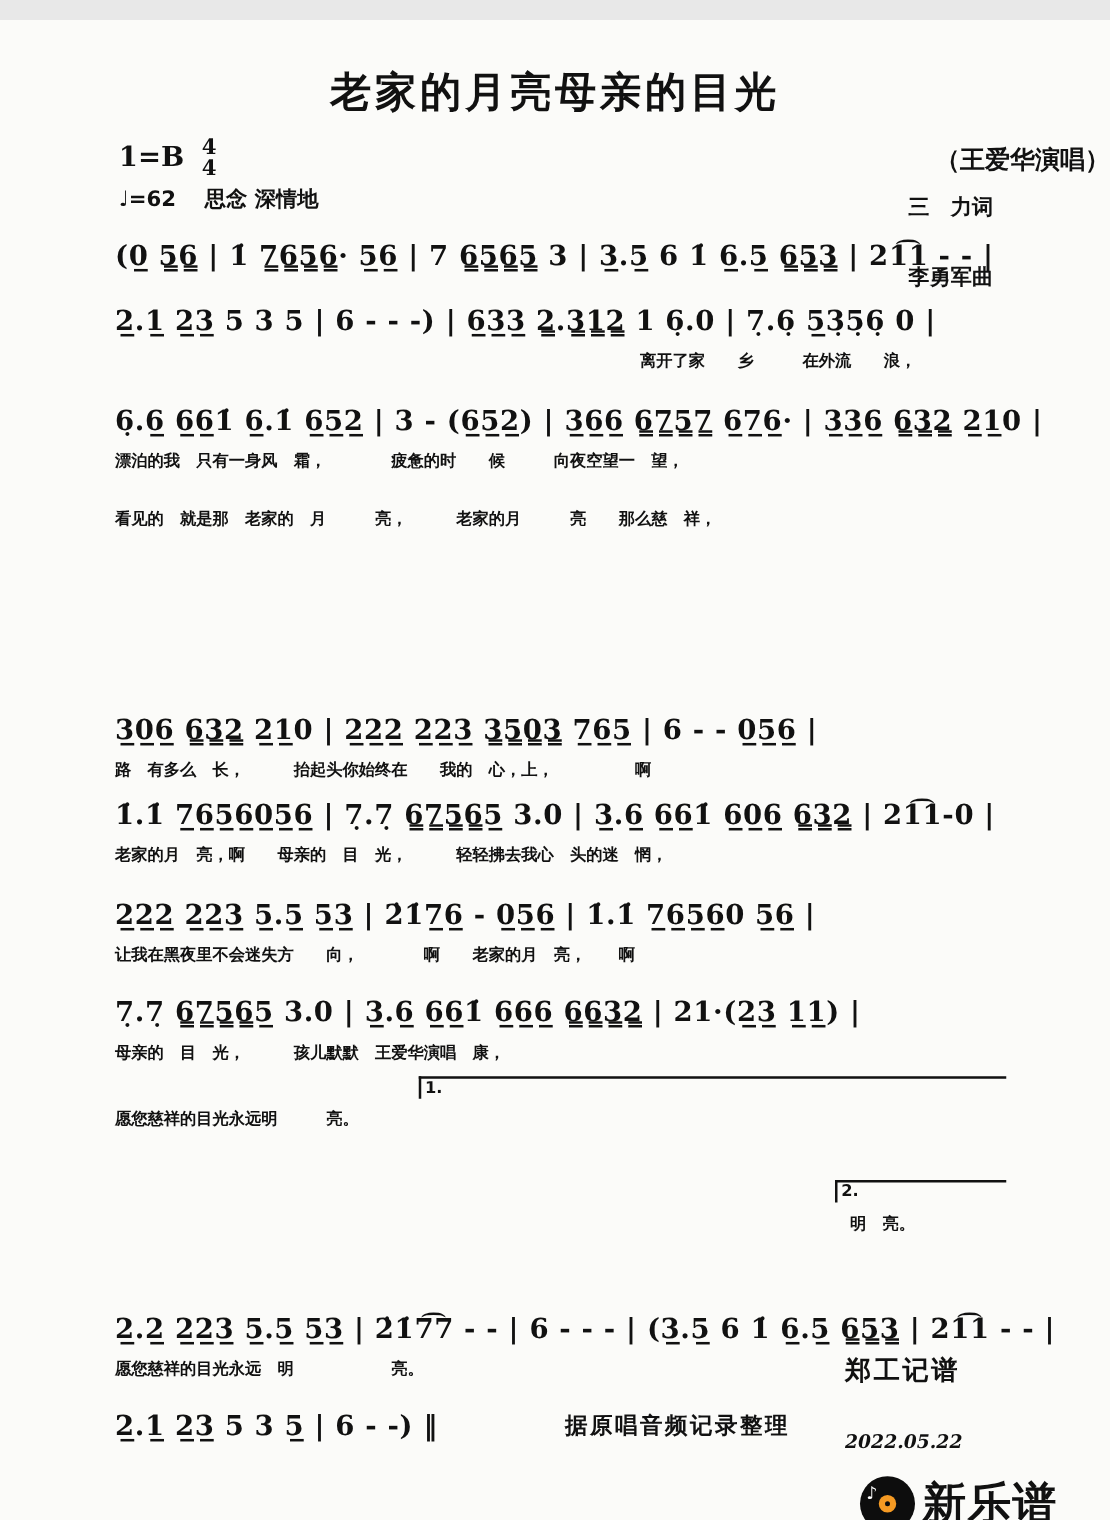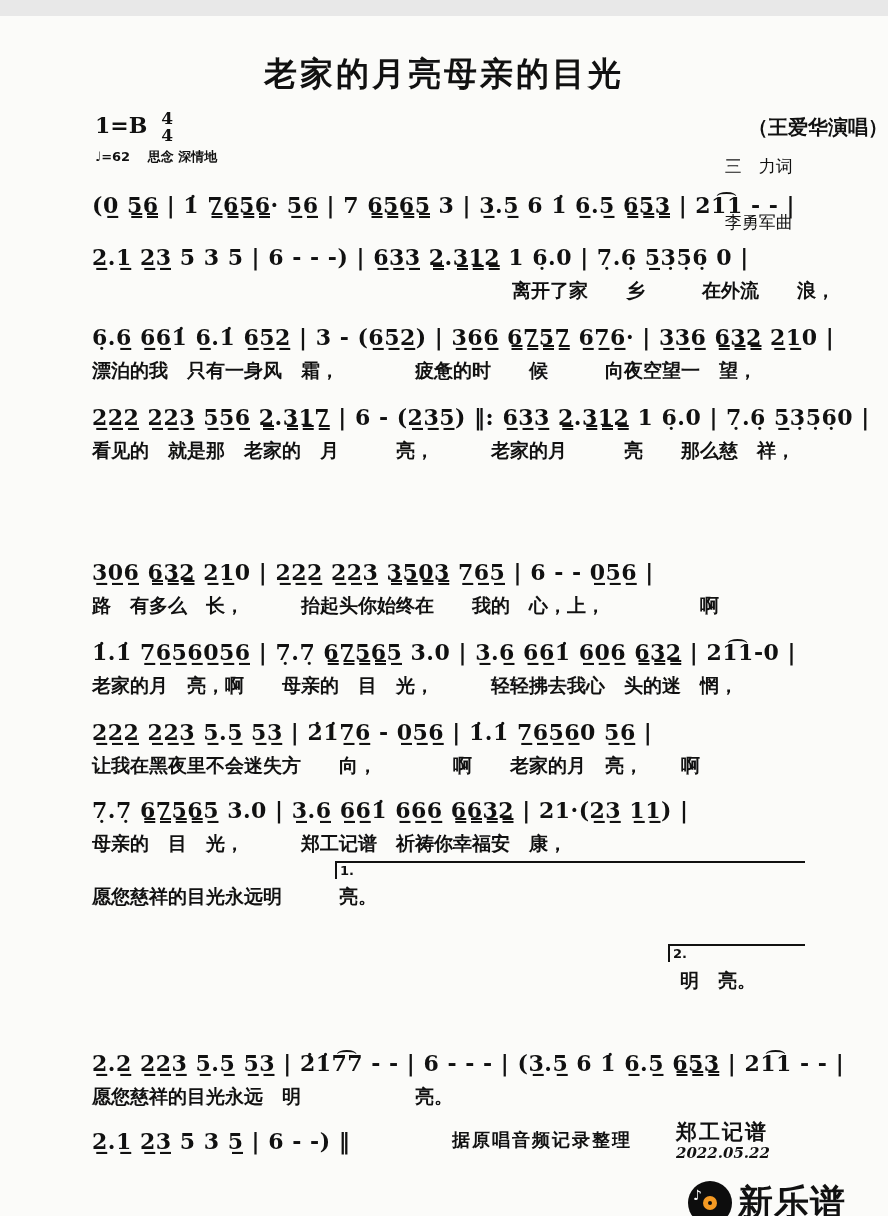--- a/index.html
+++ b/index.html
@@ -5,30 +5,30 @@
   html,body{margin:0;padding:0;background:#e8e8e8;}
   #page{position:relative;width:888px;height:1216px;background:#fbfbf9;color:#111;
         font-family:"DejaVu Sans",sans-serif;overflow:hidden;margin:16px auto;}
   .abs{position:absolute;}
   #title{top:36px;left:0;width:100%;text-align:center;font-size:33px;font-weight:bold;
          letter-spacing:3px;font-family:"DejaVu Serif",serif;}
   #subtitle{top:98px;left:0;width:100%;text-align:right;font-size:20px;font-weight:bold;}
   #keyblock{top:94px;left:95px;font-size:22px;font-weight:bold;font-family:"DejaVu Serif",serif;}
   #timesig{display:inline-block;vertical-align:middle;margin-left:14px;text-align:center;
            font-size:17px;line-height:17px;font-weight:bold;}
-  #tempoline{top:132px;left:95px;font-size:13px;font-weight:bold;}
-  #credits{top:108px;left:703px;font-size:17px;font-weight:normal;line-height:28px;white-space:pre;}
+  #tempoline{top:132px;left:95px;font-size:17px;font-weight:bold;}
+  #credits{top:108px;left:703px;font-size:17px;font-weight:bold;line-height:28px;white-space:pre;}
   .sys{left:92px;width:716px;}
   .not{font-family:"DejaVu Serif",serif;font-weight:bold;font-size:22px;line-height:34px;
        white-space:pre;letter-spacing:0.5px;}
-  .lyr{font-size:19px;font-weight:bold;white-space:pre;line-height:26px;margin-top:3px;}
+  .lyr{font-size:13px;font-weight:bold;white-space:pre;line-height:26px;margin-top:3px;}
   .volta{border-top:2px solid #111;border-left:2px solid #111;height:16px;
          font-size:13px;font-weight:bold;padding:0 0 0 3px;line-height:15px;}
   #footnote{top:1112px;left:452px;font-size:18px;font-weight:bold;letter-spacing:2px;}
-  #transcriber{top:1102px;left:676px;font-size:21px;font-weight:900;letter-spacing:2px;}
+  #transcriber{top:1066px;left:676px;font-size:21px;font-weight:900;letter-spacing:2px;}
   #transdate{top:1128px;left:676px;font-size:15px;font-weight:bold;
              font-family:"DejaVu Serif",serif;font-style:italic;}
   #brand{top:1163px;left:688px;display:flex;align-items:center;gap:6px;}
   .disc{position:relative;width:44px;height:44px;border-radius:50%;background:#0d0d0d;}
   .disc-center{position:absolute;left:15px;top:15px;width:14px;height:14px;border-radius:50%;
                background:#f59a23;}
   .disc-hole{position:absolute;left:5px;top:5px;width:4px;height:4px;border-radius:50%;
              background:#0d0d0d;}
   .disc-note{position:absolute;left:5px;top:6px;color:#fff;font-size:14px;font-weight:bold;}
   #brandname{font-size:35px;font-weight:900;letter-spacing:1px;}
@@ -59,43 +59,42 @@
     <div class="not">2̲.1̲ 2̲3̲ 5 3 5 | 6 - - -) | 6̲3̲3̲ 2̳.3̳1̳2̳ 1 6̣.0 | 7̣.6̣ 5̲3̣5̣6̣ 0 |</div>
     <div class="lyr" style="padding-left:420px">离开了家　　乡　　　在外流　　浪，</div>
   </div>
 
   <div class="abs sys" style="top:304px">
     <div class="not">6̣.6̲ 6̲6̲1̇ 6̲.1̇ 6̲5̲2̲ | 3 - (6̲5̲2̲) | 3̲6̲6̲ 6̳7̳5̳7̳ 6̲7̲6̲· | 3̲3̲6̲ 6̳3̳2̳ 2̲1̲0 |</div>
     <div class="lyr">漂泊的我　只有一身风　霜，　　　　疲惫的时　　候　　　向夜空望一　望，</div>
   </div>
 
   <div class="abs sys" style="top:384px">
-    <div class="not">2̲2̲2̲ 2̲2̲3̲ 5̲5̲6̲ 2̳.3̳1̳7̳ | 6 - (2̲3̲5̲) ‖: 6̲3̲3̲ 2̳.3̳1̳2̳ 1 6̣.0 | 7̣.6̣ 5̲3̣5̣6̣0 |</div>
     <div class="lyr">看见的　就是那　老家的　月　　　亮，　　　老家的月　　　亮　　那么慈　祥，</div>
   </div>
 
 
-  <div class="abs sys" style="top:539px">
+  <div class="abs sys" style="top:551px">
     <div class="not">3̲0̲6̲ 6̳3̳2̳ 2̲1̲0 | 2̲2̲2̲ 2̲2̲3̲ 3̳5̳0̳3̳ 7̲6̲5̲ | 6 - - 0̲5̲6̲ |</div>
     <div class="lyr">路　有多么　长，　　　抬起头你始终在　　我的　心，上，　　　　　啊</div>
   </div>
 
   <div class="abs sys" style="top:619px">
     <div class="not">1̇.1̇ 7̲6̲5̲6̲0̲5̲6̲ | 7̣.7̣ 6̳7̳5̳6̳5̲ 3.0 | 3̲.6̲ 6̲6̲1̇ 6̲0̲6̲ 6̳3̳2̳ | 21͡1-0 |</div>
     <div class="lyr">老家的月　亮，啊　　母亲的　目　光，　　　轻轻拂去我心　头的迷　惘，</div>
   </div>
 
   <div class="abs sys" style="top:699px">
     <div class="not">2̲2̲2̲ 2̲2̲3̲ 5̲.5̲ 5̲3̲ | 2̇1̇7̲6̲ - 0̲5̲6̲ | 1̇.1̇ 7̲6̲5̲6̲0 5̲6̲ |</div>
     <div class="lyr">让我在黑夜里不会迷失方　　向，　　　　啊　　老家的月　亮，　　啊</div>
   </div>
 
   <div class="abs sys" style="top:777px">
     <div class="not">7̣.7̣ 6̳7̳5̳6̳5̲ 3.0 | 3̲.6̲ 6̲6̲1̇ 6̲6̲6̲ 6̳6̳3̳2̳ | 21·(2̲3̲ 1̲1̲) |</div>
-    <div class="lyr">母亲的　目　光，　　　郑工记谱　祈祷你幸福安　康，</div>
+    <div class="lyr">母亲的　目　光，　　　孩儿默默　王爱华演唱　康，</div>
   </div>
 
   <div class="abs volta" style="top:845px;left:335px;width:465px">
     <span>1.</span>
   </div>
 
   <div class="abs sys" style="top:864px">
     <div class="lyr">愿您慈祥的目光永远明　　　亮。</div>
   </div>
 

